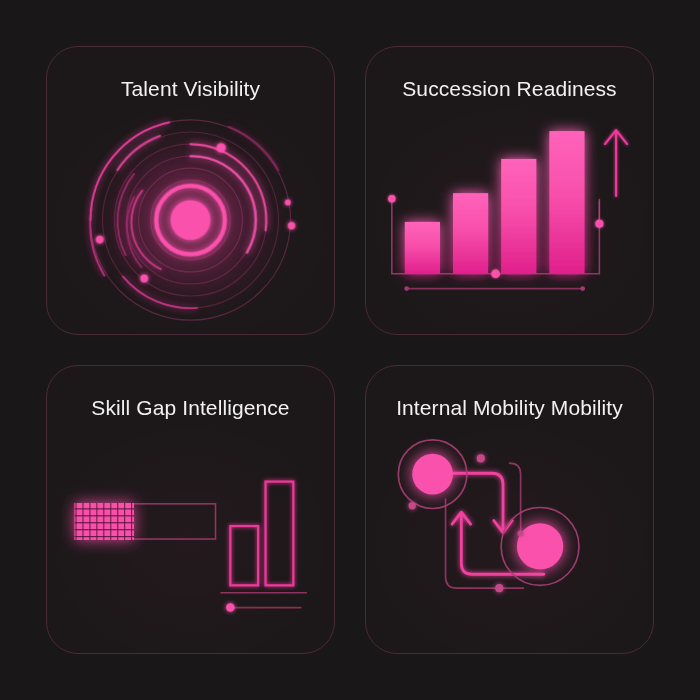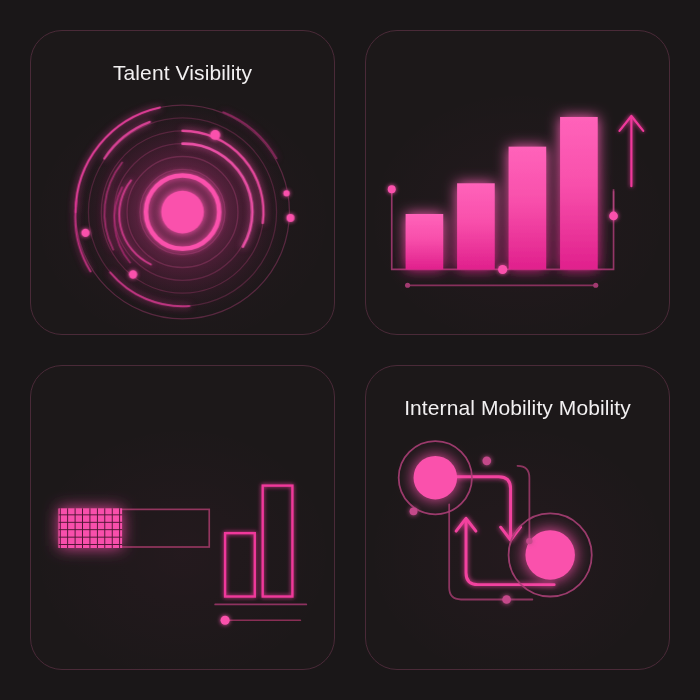--- a/index.html
+++ b/index.html
@@ -18,21 +18,21 @@
     width: 700px;
     height: 700px;
     background: #1a1718;
   }
   .grid {
     position: absolute;
     inset: 0;
     display: grid;
     grid-template-columns: 1fr 1fr;
     grid-template-rows: 1fr 1fr;
-    padding: 30px;
+    padding: 46px;
     gap: 30px;
     box-sizing: border-box;
   }
   .card {
     position: relative;
     border: 1px solid #4a2a38;
     border-radius: 32px;
     background:
       radial-gradient(ellipse 70% 60% at 50% 62%, rgba(255, 64, 160, 0.035), rgba(255,64,160,0) 72%),
       #1c1819;
@@ -125,20 +125,21 @@
             <circle cx="262" cy="128" r="4"></circle>
             <circle cx="258" cy="103" r="3.2"></circle>
             <circle cx="103" cy="185" r="4.2"></circle>
             <circle cx="55" cy="143" r="4.2"></circle>
           </g>
         </svg>
       </div>
     </div>
 
     <div class="card">
+      <div class="card-title">Succession Readiness</div>
       <div class="card-art">
         <svg viewBox="0 0 306 245" preserveAspectRatio="xMidYMid meet">
           <defs>
             <linearGradient id="barGrad" x1="0" y1="0" x2="0" y2="1">
               <stop offset="0%" stop-color="#ff63ba"></stop>
               <stop offset="45%" stop-color="#f84fab"></stop>
               <stop offset="100%" stop-color="#e0208c"></stop>
             </linearGradient>
             <filter id="softGlowB" x="-60%" y="-60%" width="220%" height="220%">
               <feGaussianBlur stdDeviation="7" result="b"></feGaussianBlur>
@@ -186,20 +187,21 @@
           </g>
           <g fill="#a13a70">
             <circle cx="42" cy="196" r="2.6"></circle>
             <circle cx="232" cy="196" r="2.6"></circle>
           </g>
         </svg>
       </div>
     </div>
 
     <div class="card">
+      <div class="card-title">Skill Gap Intelligence</div>
       <div class="card-art">
         <svg viewBox="0 0 306 245" preserveAspectRatio="xMidYMid meet">
           <defs>
             <pattern id="meshPat" width="7.5" height="7.5" patternUnits="userSpaceOnUse">
               <rect width="7.5" height="7.5" fill="#f84fab"></rect>
               <path d="M 7.5 0 L 7.5 7.5 M 0 7.5 L 7.5 7.5" stroke="#4c1331" stroke-width="1.9" fill="none"></path>
             </pattern>
             <filter id="gridGlowC" x="-70%" y="-70%" width="240%" height="240%">
               <feGaussianBlur stdDeviation="8" result="b"></feGaussianBlur>
               <feMerge>

